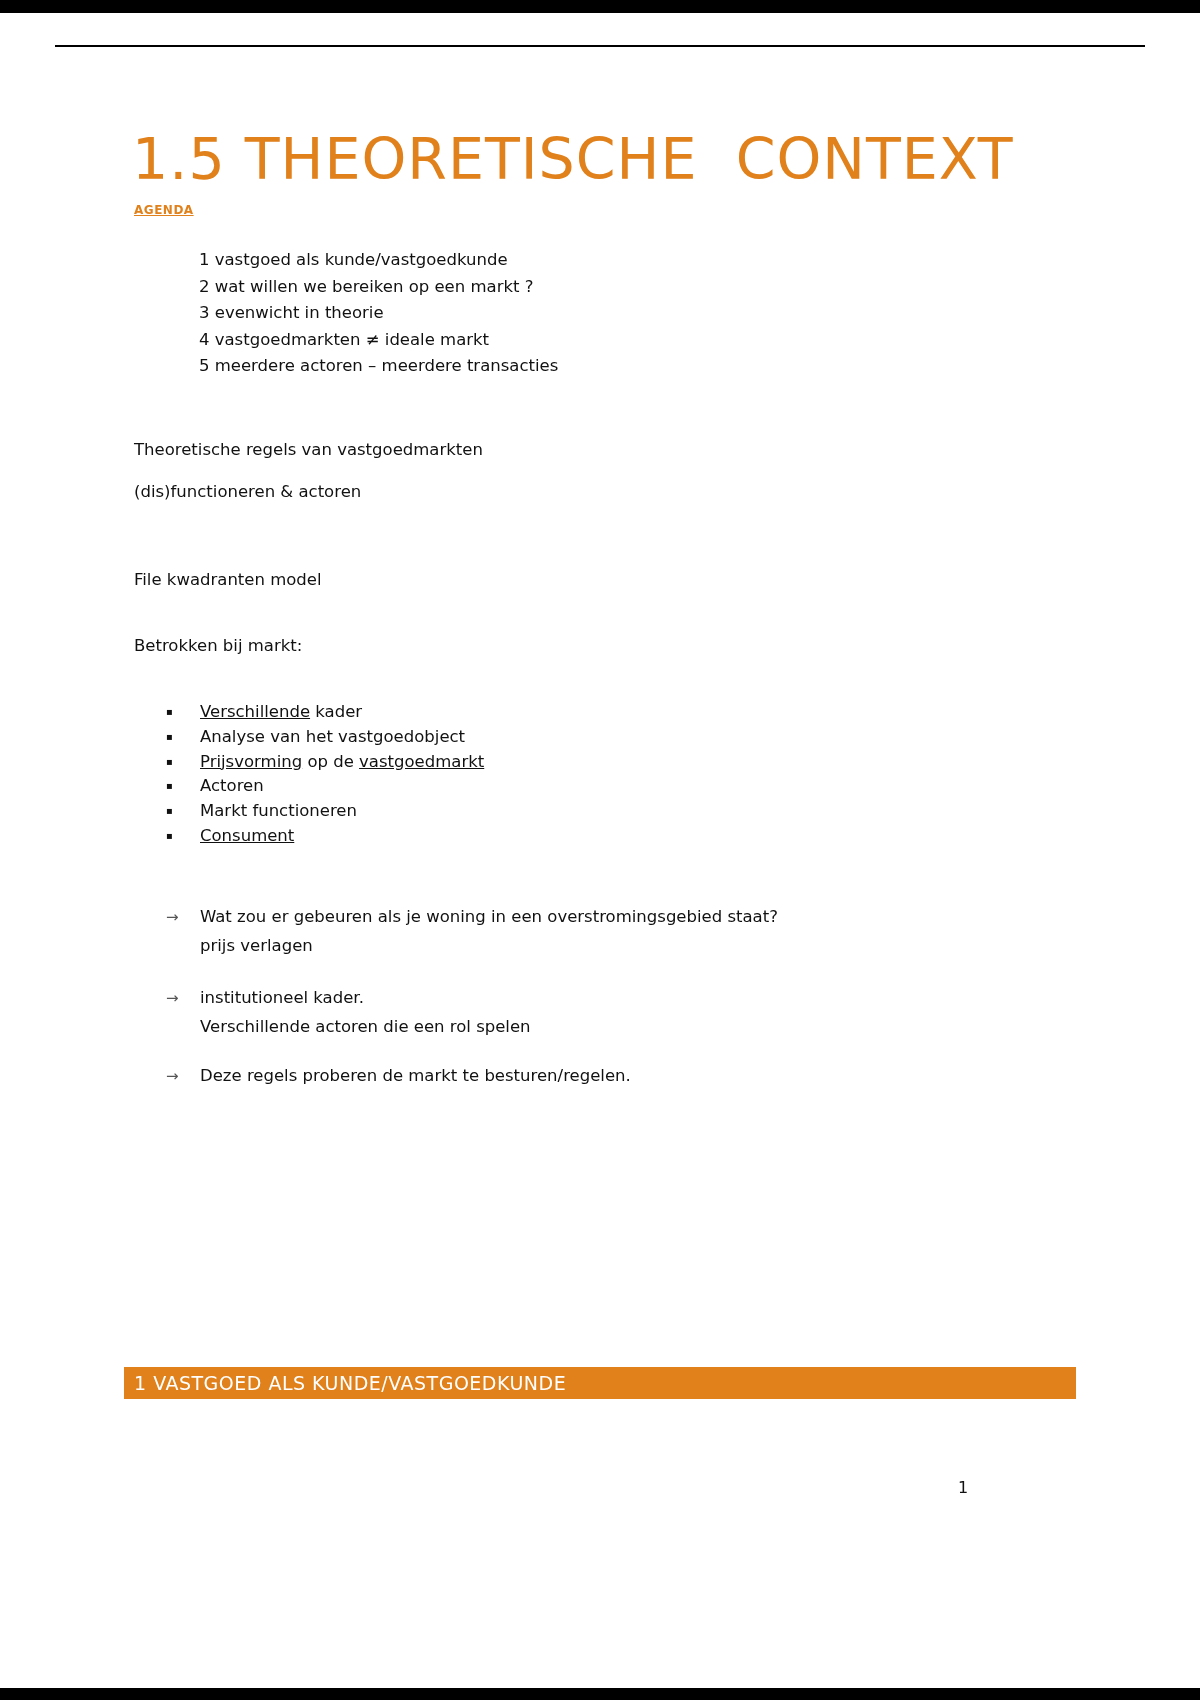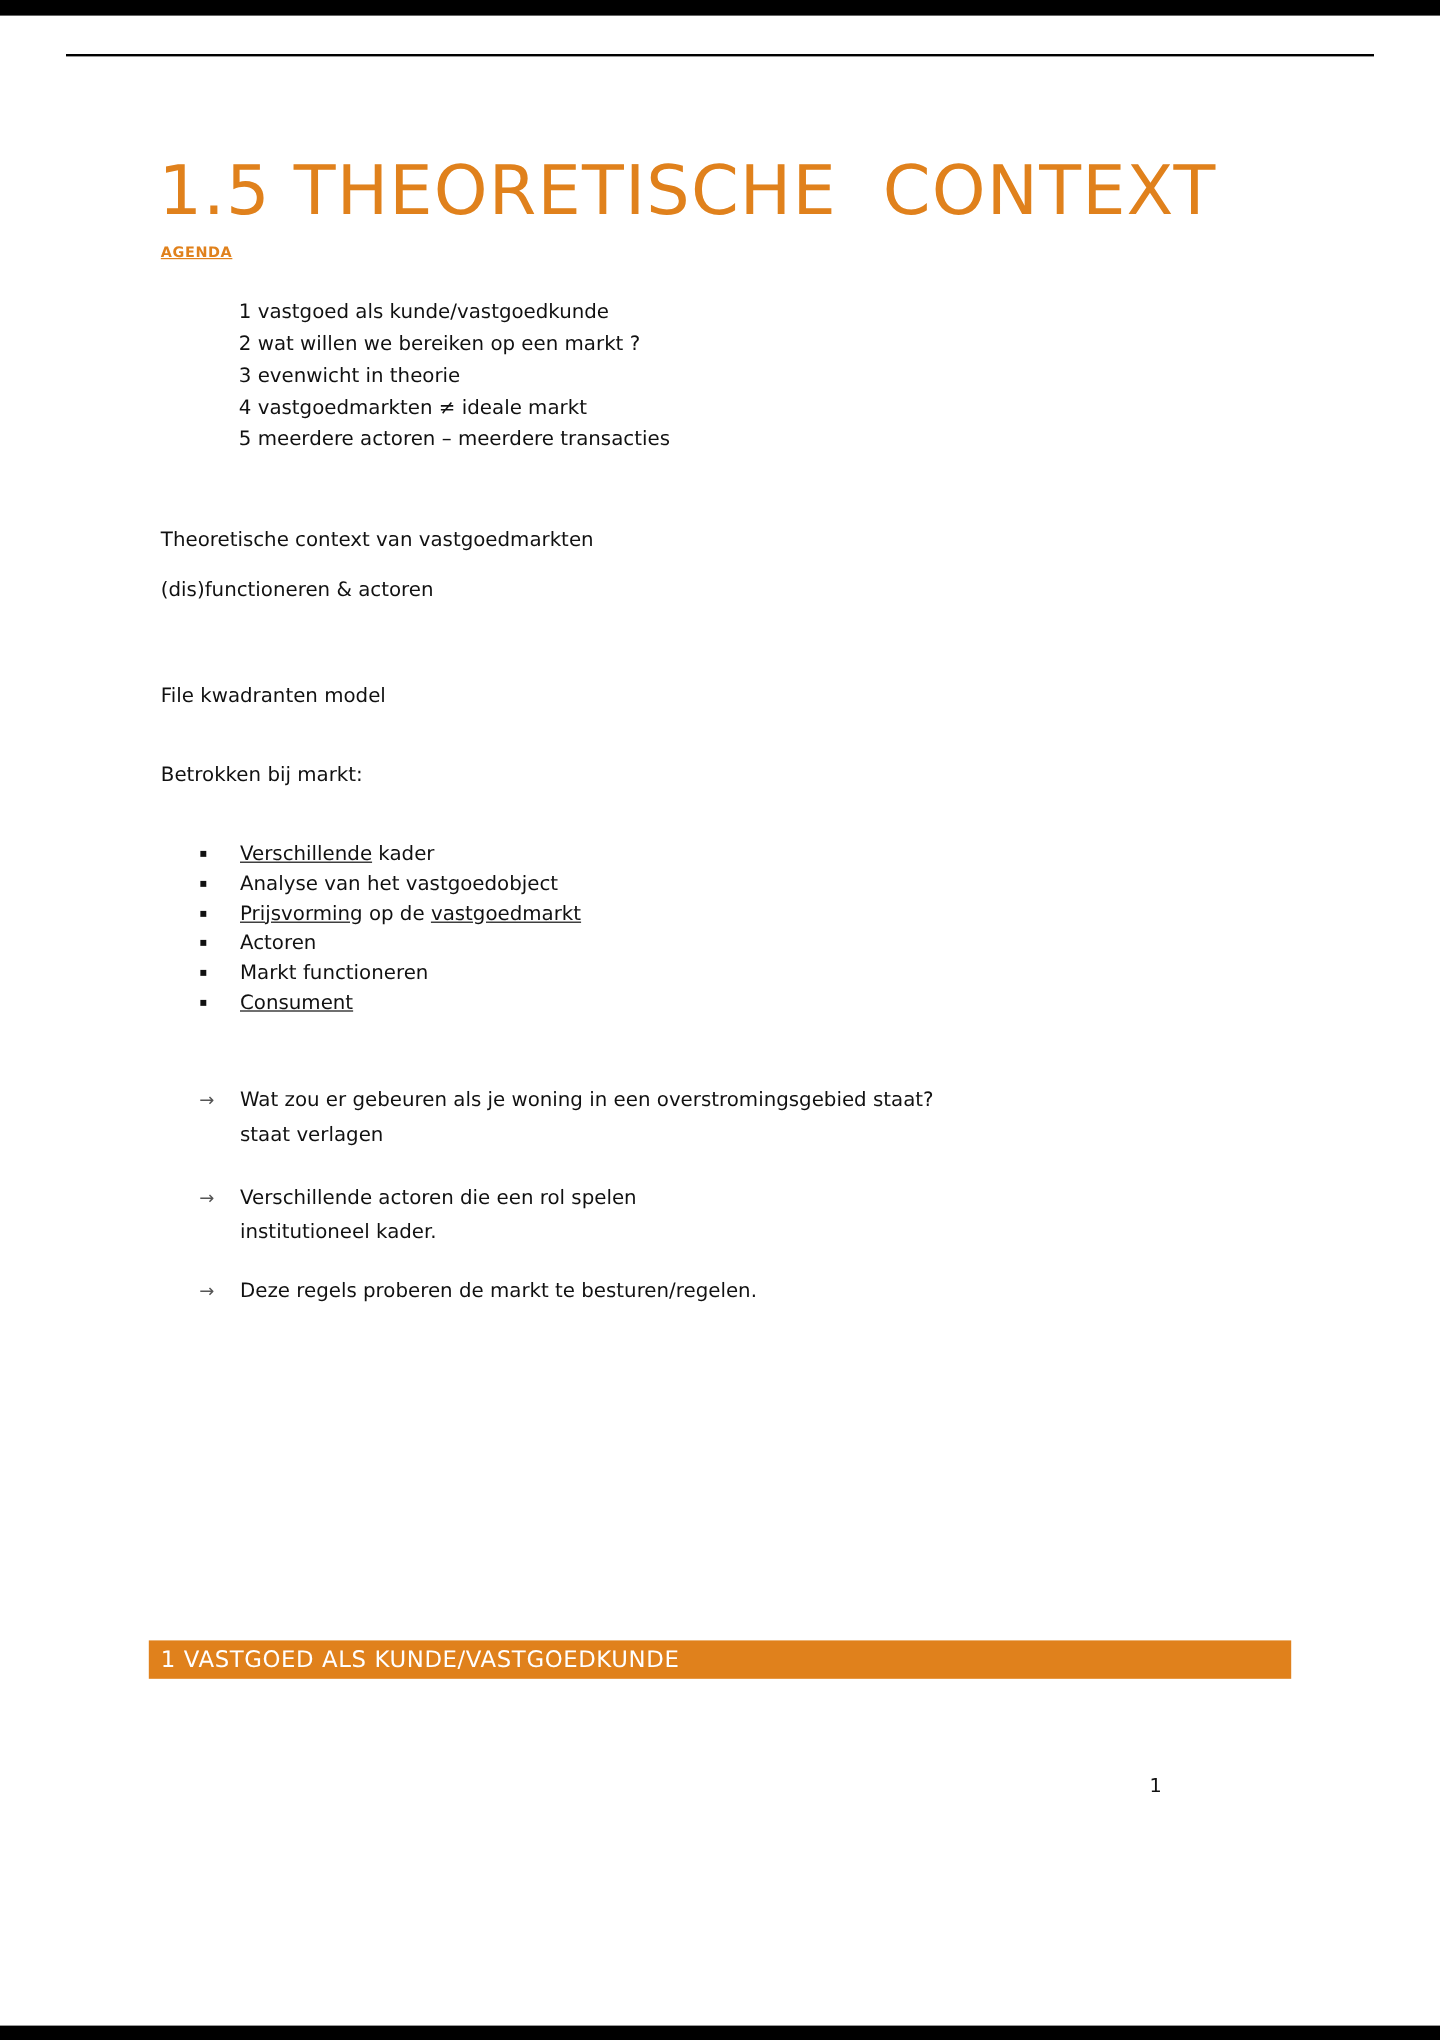--- a/index.html
+++ b/index.html
@@ -74,21 +74,21 @@
   <div class="agenda-heading">AGENDA</div>
 
   <div class="agenda-list">
     <div class="agenda-item">1 vastgoed als kunde/vastgoedkunde</div>
     <div class="agenda-item">2 wat willen we bereiken op een markt ?</div>
     <div class="agenda-item">3 evenwicht in theorie</div>
     <div class="agenda-item">4 vastgoedmarkten ≠ ideale markt</div>
     <div class="agenda-item">5 meerdere actoren – meerdere transacties</div>
   </div>
 
-  <p class="para p1">Theoretische context van vastgoedmarkten</p>
+  <p class="para p1">Theoretische regels van vastgoedmarkten</p>
   <p class="para p2">(dis)functioneren &amp; actoren</p>
   <p class="para p3">File kwadranten model</p>
   <p class="para p4">Betrokken bij markt:</p>
 
   <ul class="bullet-list">
     <li class="bullet-item">
       <span class="marker">▪</span>
       <span class="btext"><span class="u">Verschillende</span><span> kader</span></span>
     </li>
     <li class="bullet-item">
@@ -110,29 +110,29 @@
     <li class="bullet-item">
       <span class="marker">▪</span>
       <span class="btext"><span class="u">Consument</span></span>
     </li>
   </ul>
 
   <div class="arrow-item a1">
     <span class="arrow">→</span>
     <span class="atext">
       <span class="aline">Wat zou er gebeuren als je woning in een overstromingsgebied staat?</span>
-      <span class="aline">staat verlagen</span>
+      <span class="aline">prijs verlagen</span>
     </span>
   </div>
 
   <div class="arrow-item a2">
     <span class="arrow">→</span>
     <span class="atext">
+      <span class="aline">institutioneel kader.</span>
       <span class="aline">Verschillende actoren die een rol spelen</span>
-      <span class="aline">institutioneel kader.</span>
     </span>
   </div>
 
   <div class="arrow-item a3">
     <span class="arrow">→</span>
     <span class="atext">
       <span class="aline">Deze regels proberen de markt te besturen/regelen.</span>
     </span>
   </div>
 

